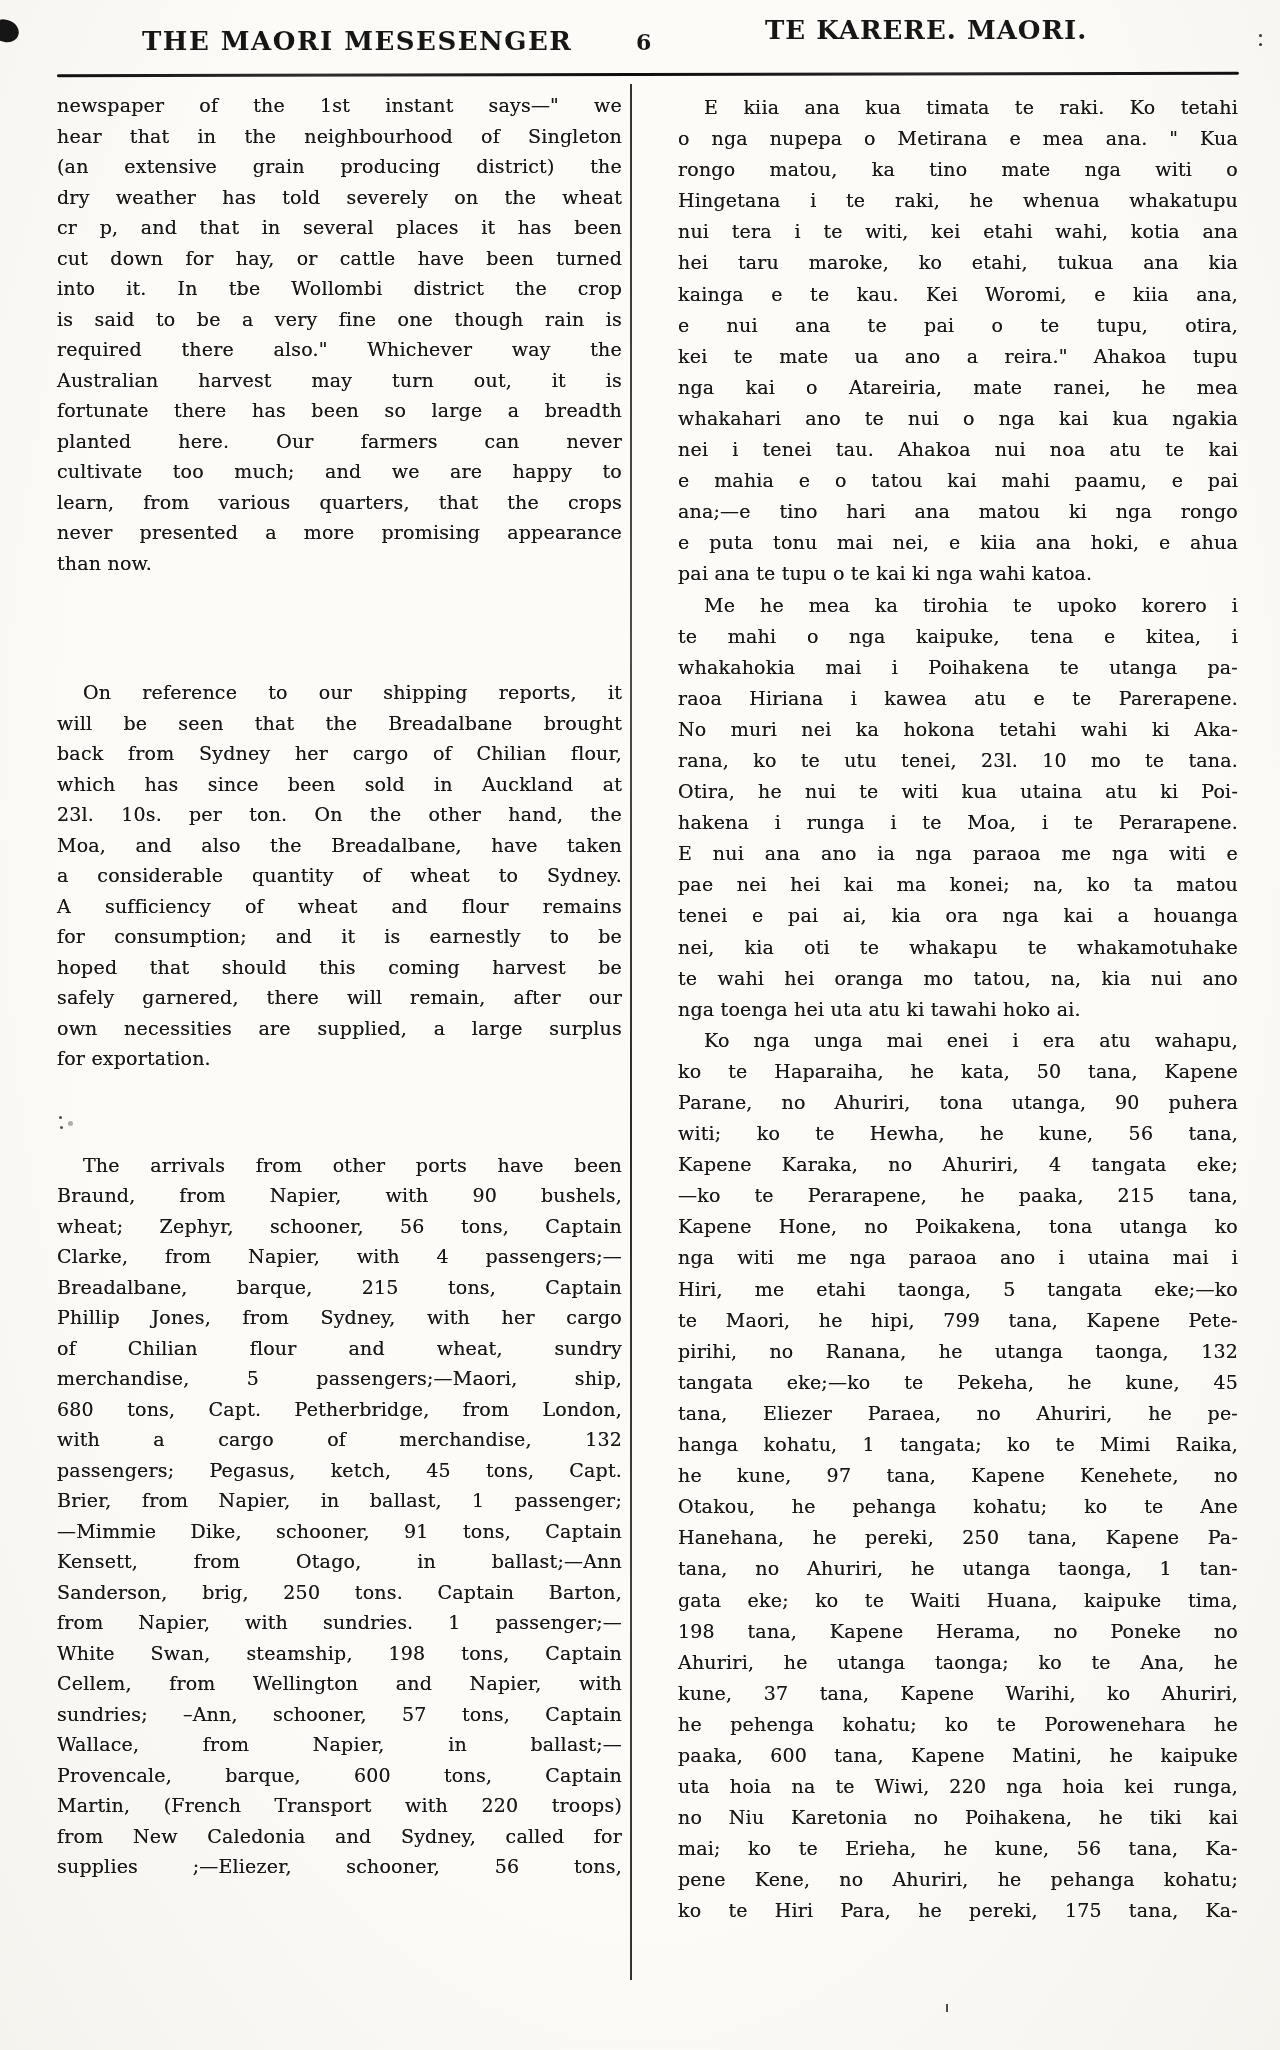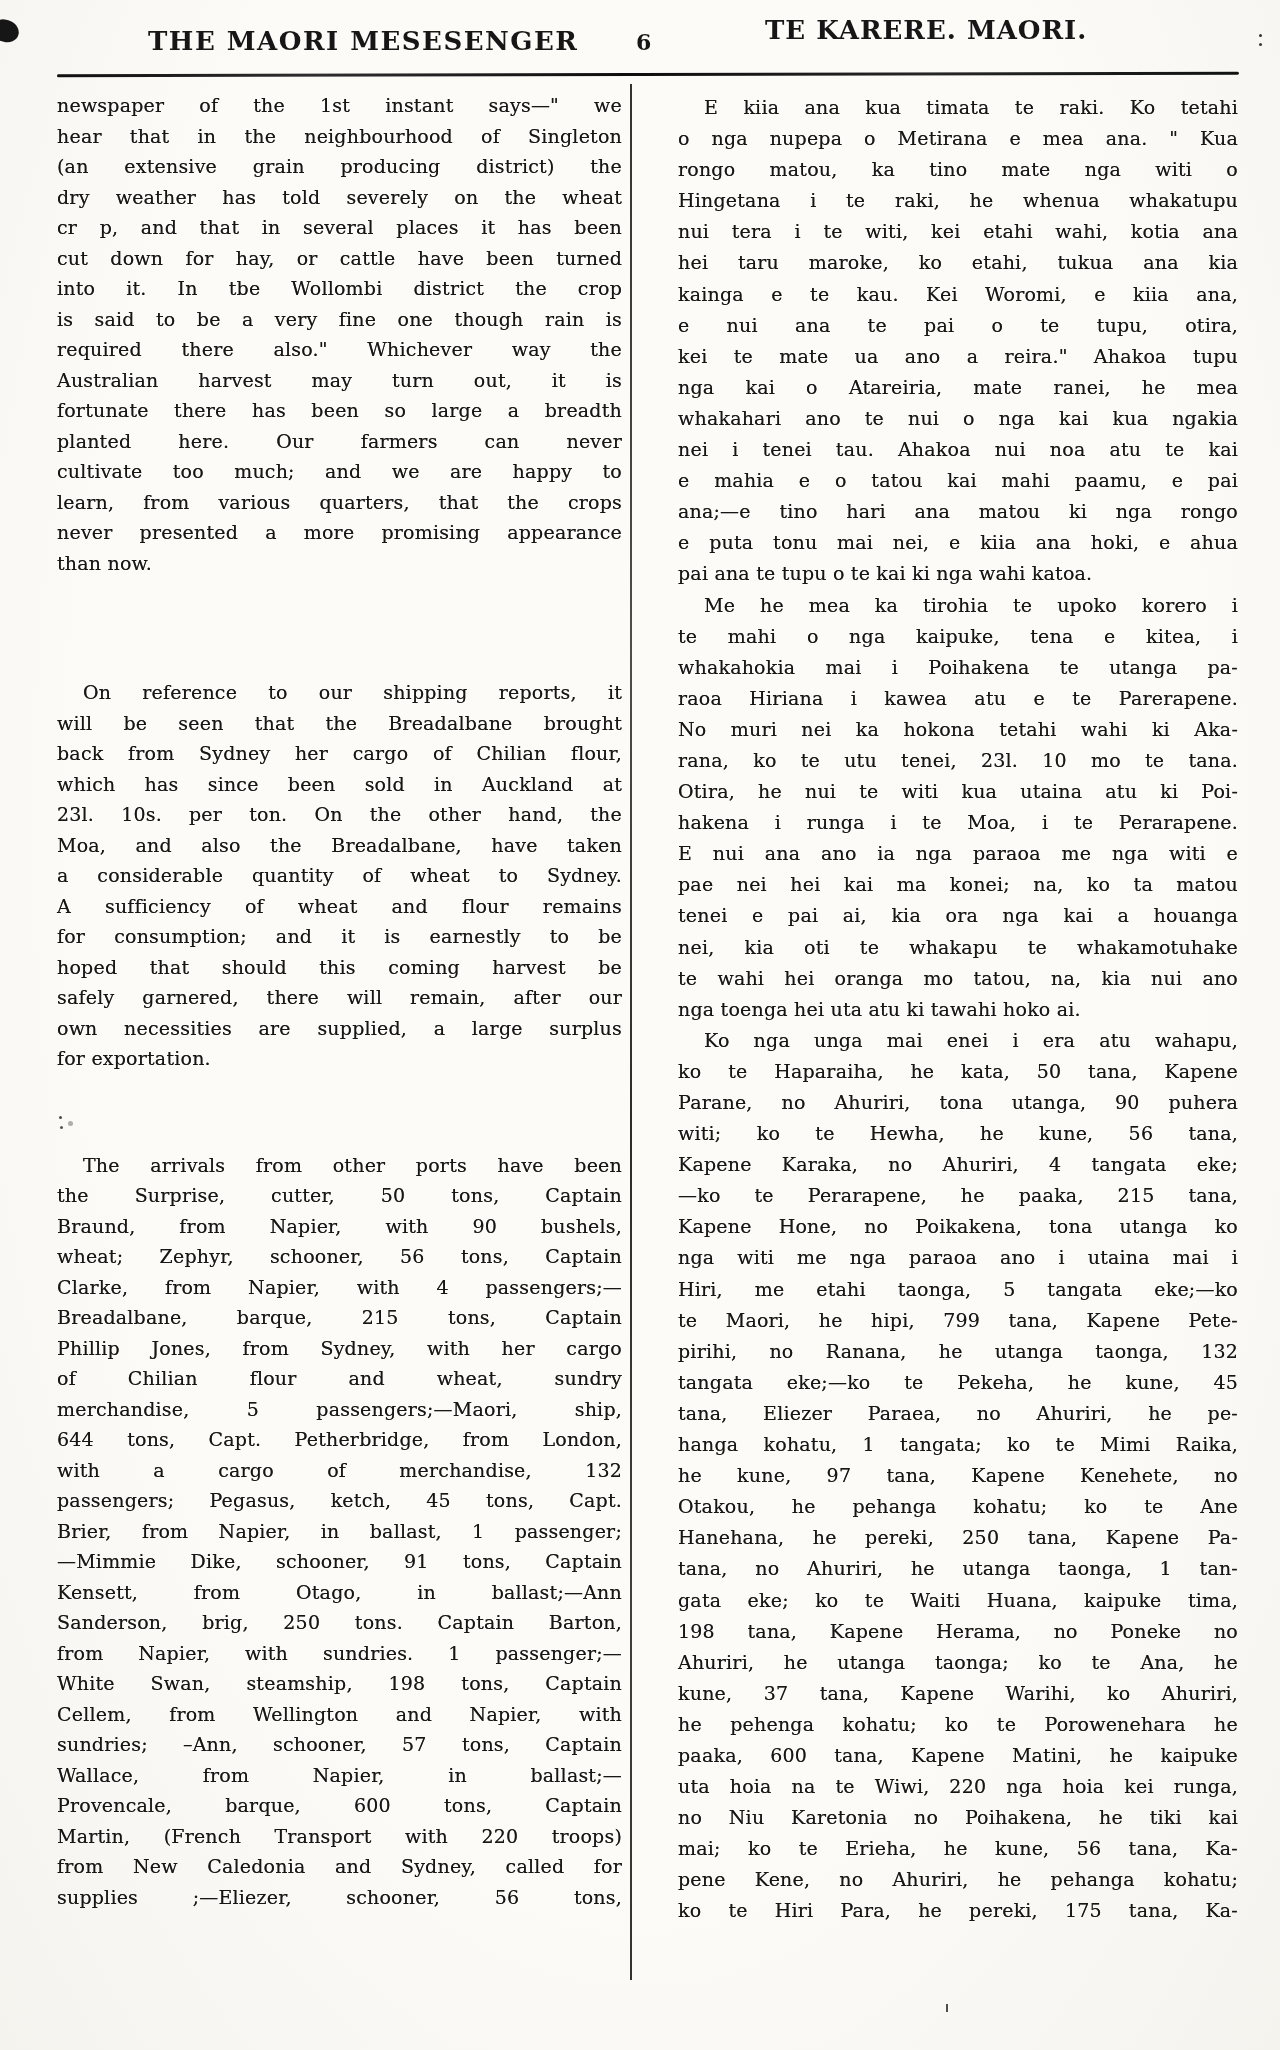--- a/index.html
+++ b/index.html
@@ -6,21 +6,21 @@
   .page{
     position:relative;width:1280px;height:2050px;
     background:#fbfaf6;
     background-image:radial-gradient(ellipse at 50% 40%, #fcfbf8 60%, #f4f3ee 100%);
     overflow:hidden;
     font-family:"DejaVu Serif","Liberation Serif",serif;
     color:#161616;
   }
   
   .masthead{position:absolute;top:0;left:0;width:100%;height:86px;}
-  .mast-left{position:absolute;left:148px;top:26px;font-size:26px;font-weight:bold;letter-spacing:1.5px;white-space:nowrap;}
+  .mast-left{position:absolute;left:142px;top:26px;font-size:26px;font-weight:bold;letter-spacing:1.5px;white-space:nowrap;}
   .mast-num{position:absolute;left:636px;top:29px;font-size:22px;font-weight:bold;}
   .mast-right{position:absolute;left:765px;top:15px;font-size:26px;font-weight:bold;letter-spacing:1px;white-space:nowrap;}
   .head-rule{position:absolute;top:73px;left:57px;width:1182px;height:3px;
     background:linear-gradient(90deg,#101010 0%,#2e2e2e 22%,#0d0d0d 48%,#262626 74%,#111 100%);
     transform:rotate(-0.12deg);border-radius:2px;}
   
   .col{position:absolute;}
   .col-left{left:57px;top:90px;width:565px;}
   .col-right{left:646px;top:92px;width:592px;}
   .col-divider{position:absolute;left:630px;top:84px;width:2px;height:1896px;
@@ -90,29 +90,28 @@
         <div class="line">a considerable quantity of wheat to Sydney.</div>
         <div class="line">A sufficiency of wheat and flour remains</div>
         <div class="line">for consumption; and it is earnestly to be</div>
         <div class="line">hoped that should this coming harvest be</div>
         <div class="line">safely garnered, there will remain, after our</div>
         <div class="line">own necessities are supplied, a large surplus</div>
         <div class="line">for exportation.</div>
       </div>
     <div class="para indent gap-b just-last">
         <div class="line">The arrivals from other ports have been</div>
-        <div class="line">the Surprise, cutter, 50 tons, Captain</div>
         <div class="line">Braund, from Napier, with 90 bushels,</div>
         <div class="line">wheat; Zephyr, schooner, 56 tons, Captain</div>
         <div class="line">Clarke, from Napier, with 4 passengers;—</div>
         <div class="line">Breadalbane, barque, 215 tons, Captain</div>
         <div class="line">Phillip Jones, from Sydney, with her cargo</div>
         <div class="line">of Chilian flour and wheat, sundry</div>
         <div class="line">merchandise, 5 passengers;—Maori, ship,</div>
-        <div class="line">644 tons, Capt. Petherbridge, from London,</div>
+        <div class="line">680 tons, Capt. Petherbridge, from London,</div>
         <div class="line">with a cargo of merchandise, 132</div>
         <div class="line">passengers; Pegasus, ketch, 45 tons, Capt.</div>
         <div class="line">Brier, from Napier, in ballast, 1 passenger;</div>
         <div class="line">—Mimmie Dike, schooner, 91 tons, Captain</div>
         <div class="line">Kensett, from Otago, in ballast;—Ann</div>
         <div class="line">Sanderson, brig, 250 tons. Captain Barton,</div>
         <div class="line">from Napier, with sundries. 1 passenger;—</div>
         <div class="line">White Swan, steamship, 198 tons, Captain</div>
         <div class="line">Cellem, from Wellington and Napier, with</div>
         <div class="line">sundries; –Ann, schooner, 57 tons, Captain</div>

